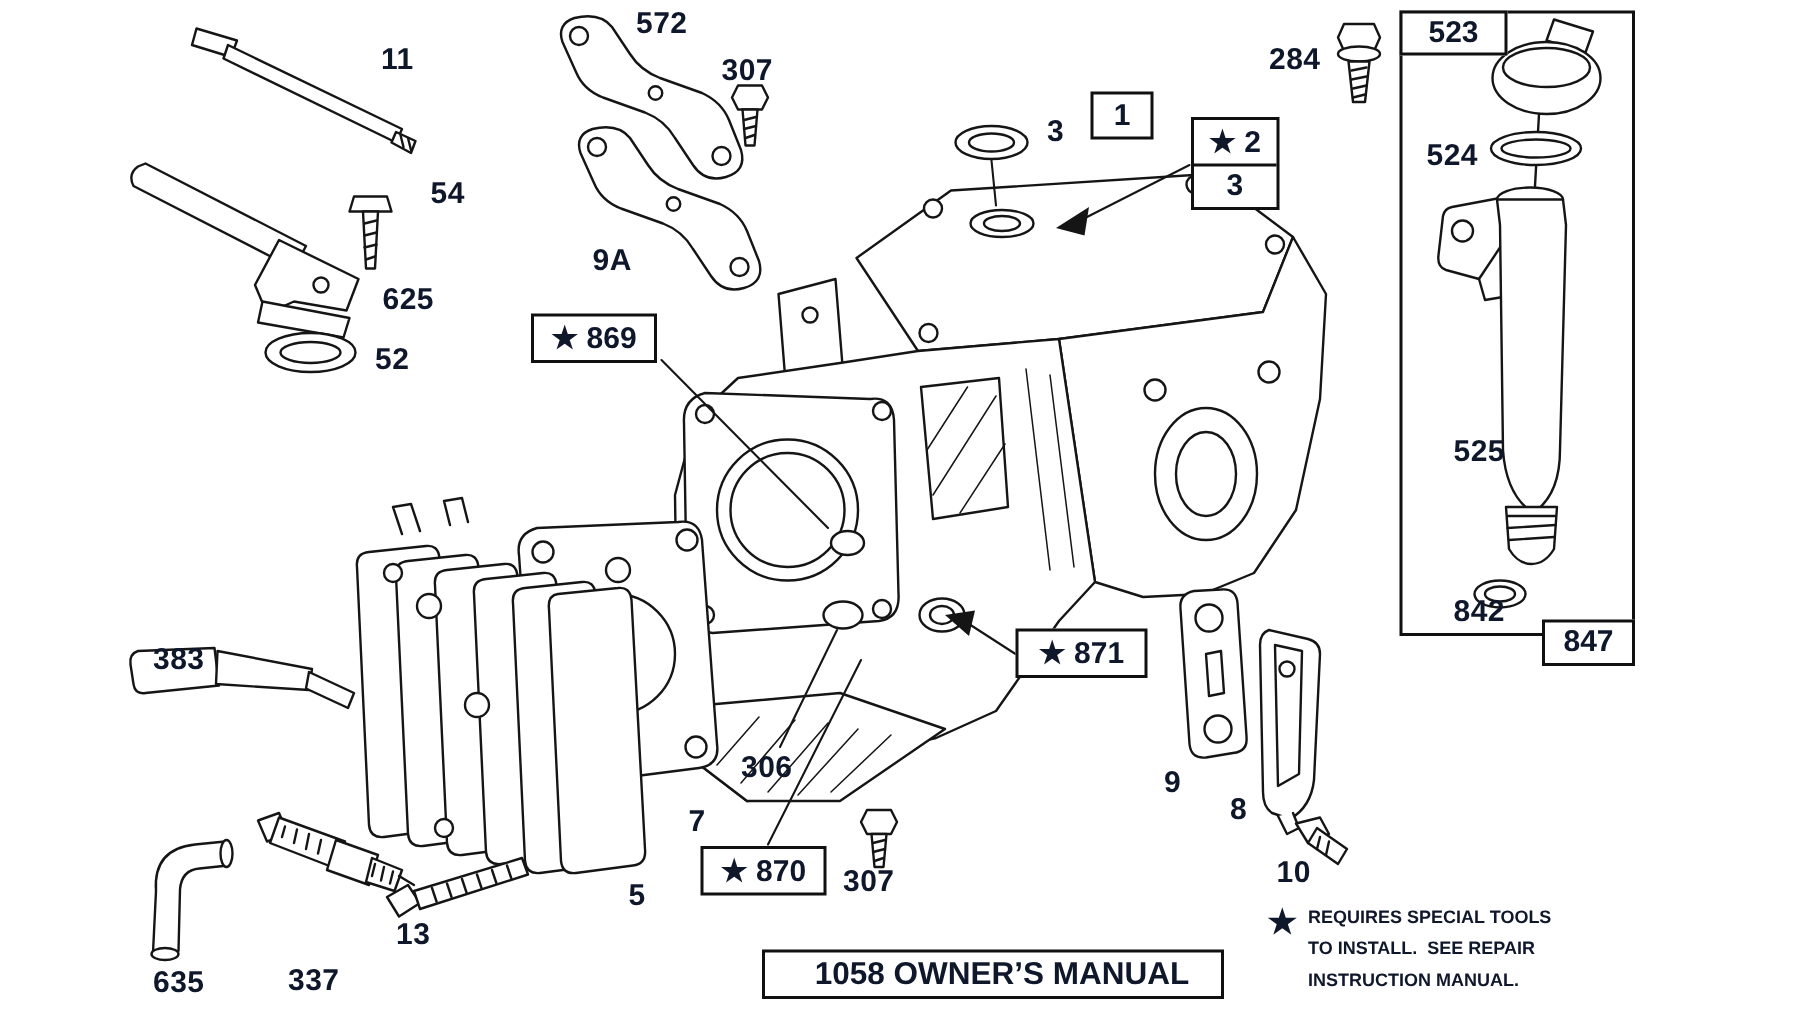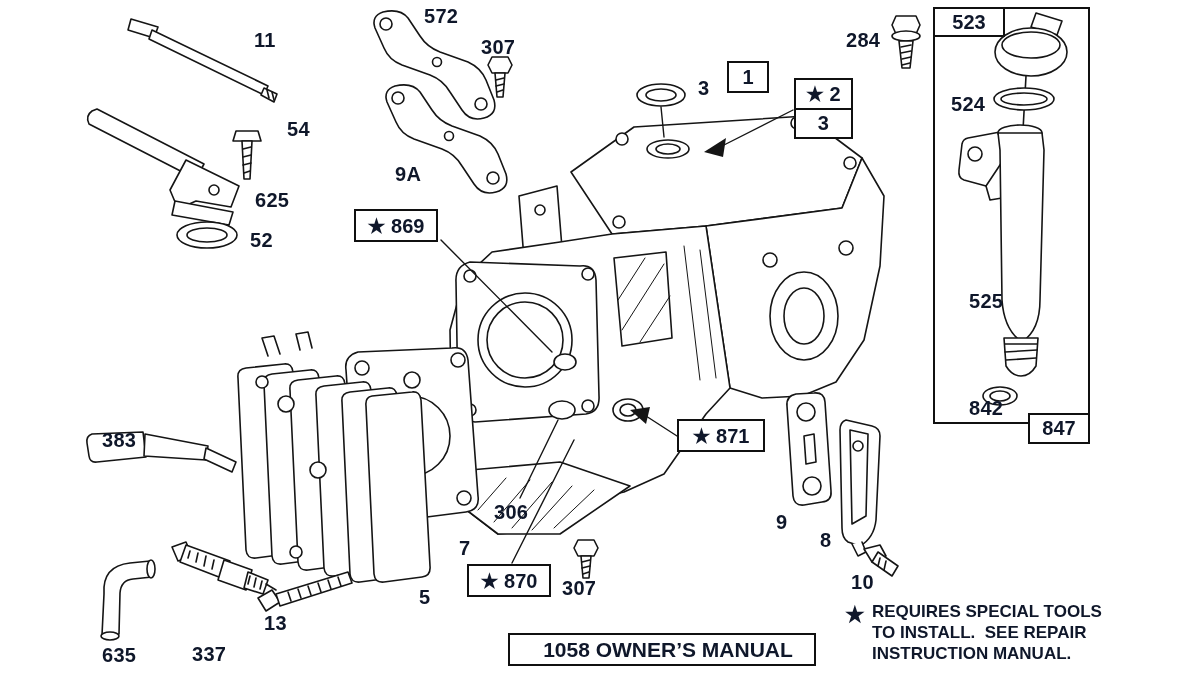--- a/index.html
+++ b/index.html
@@ -54,21 +54,21 @@
     justify-content: center;
     font-weight: 700;
     font-size: 20px;
     padding: 2px 10px;
     min-width: 48px;
     min-height: 27px;
   }
   .stack > div + div { border-top: 2.5px solid #101010; }
   .footnote { position: absolute; z-index: 2; }
   .footnote .star { position: absolute; font-size: 22px; font-weight: 700; left: 0; top: 1px; }
-  .footnote .lines { margin-left: 27px; font-weight: 700; font-size: 17px; line-height: 21px; }
+  .footnote .lines { margin-left: 27px; font-weight: 700; font-size: 12px; line-height: 21px; }
   .footnote .lines div { white-space: pre; }
 </style>
 </head>
 <body>
 
 <div class="stage">
 
   <svg width="1200" height="683" viewBox="0 0 1200 683">
     <defs>
       <path id="fin" d="M6 2 L44 -2 Q52 -3 53 6 L62 176 Q63 186 54 187 L16 192 Q7 193 6 184 L-2 12 Q-3 3 6 2 Z"></path>

